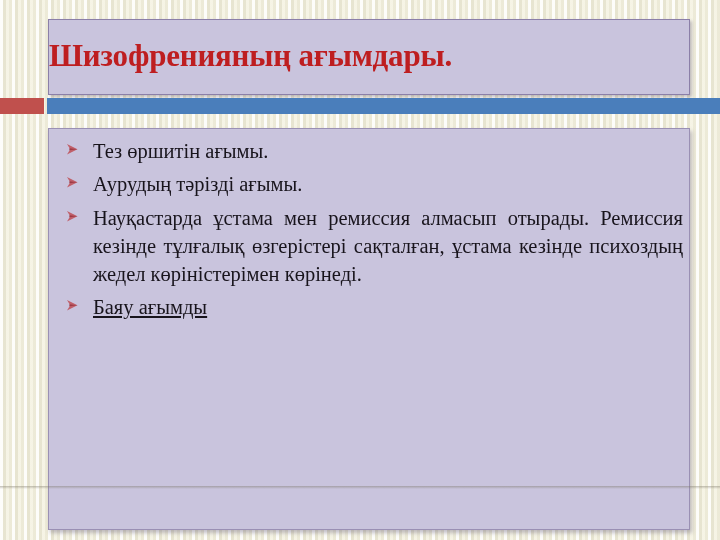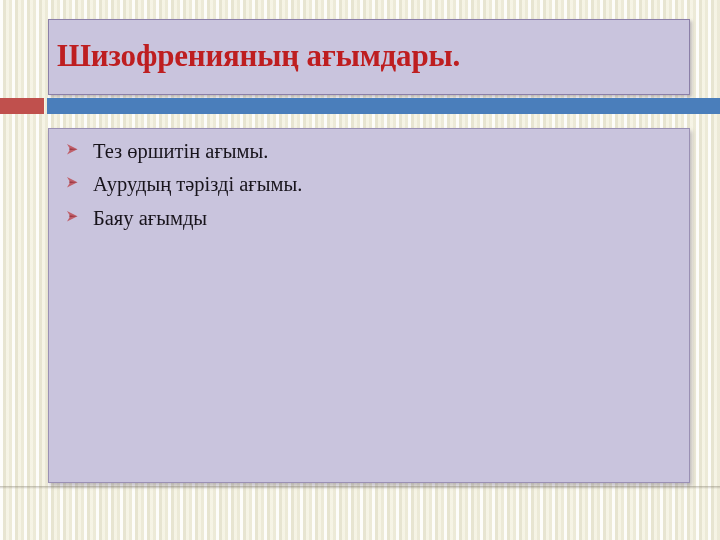--- a/index.html
+++ b/index.html
@@ -41,21 +41,21 @@
     width: 642px;
     height: 76px;
     background-color: #C9C4DD;
     border: 1px solid #8B7FA8;
     box-sizing: border-box;
     box-shadow: 2px 2px 3px rgba(90,80,110,0.35);
     display: flex;
     align-items: center;
   }
   #title-text {
-    padding-left: 8px;
+    padding-left: 0;
     padding-bottom: 2px;
     font-family: "Liberation Serif", "DejaVu Serif", serif;
     font-weight: bold;
     font-size: 31px;
     line-height: 1.05;
     color: #BE1E20;
     white-space: nowrap;
     letter-spacing: -0.2px;
   }
 
@@ -83,21 +83,21 @@
     height: 16px;
     background-color: #4A7EBB;
   }
 
   
   #content-box {
     position: absolute;
     left: 48px;
     top: 128px;
     width: 642px;
-    height: 355px;
+    height: 402px;
     background-color: #C9C4DD;
     border: 1px solid #9A90B4;
     box-sizing: border-box;
     box-shadow: 2px 3px 4px rgba(90,80,110,0.35);
     padding: 8px 4px 4px 6px;
     overflow: hidden;
   }
 
   ul.bullets {
     list-style: none;
@@ -111,20 +111,21 @@
     font-family: "Liberation Serif", "DejaVu Serif", serif;
     font-size: 20.5px;
     line-height: 1.38;
     color: #18141C;
     text-align: justify;
     text-justify: inter-word;
     padding-right: 2px;
   }
   ul.bullets > li:last-child {
     margin-bottom: 4px;
+    text-decoration: underline;
   }
   .bullet-icon {
     position: absolute;
     left: 11px;
     top: 2px;
     width: 16px;
     height: 20px;
     line-height: 20px;
     font-size: 15px;
     color: #C05A60;
@@ -179,20 +180,29 @@
       <li>
         <span class="bullet-icon">
           <svg width="13" height="11" viewBox="0 0 13 11" aria-hidden="true">
             <path d="M1 0 L11.5 5.2 L1 10.4 L4.2 5.2 Z" fill="#C0606A"></path>
             <path d="M3.4 4.2 L11.5 5.2 L3.4 6.2 Z" fill="#9E3B46"></path>
           </svg>
         </span>
         <span class="li-text">Аурудың тәрізді ағымы.</span>
       </li>
 
+      <li>
+        <span class="bullet-icon">
+          <svg width="13" height="11" viewBox="0 0 13 11" aria-hidden="true">
+            <path d="M1 0 L11.5 5.2 L1 10.4 L4.2 5.2 Z" fill="#C0606A"></path>
+            <path d="M3.4 4.2 L11.5 5.2 L3.4 6.2 Z" fill="#9E3B46"></path>
+          </svg>
+        </span>
+        <span class="li-text">Науқастарда ұстама мен ремиссия алмасып отырады. Ремиссия кезінде тұлғалық өзгерістері сақталған, ұстама кезінде психоздың жедел көріністерімен көрінеді.</span>
+      </li>
 
       <li>
         <span class="bullet-icon">
           <svg width="13" height="11" viewBox="0 0 13 11" aria-hidden="true">
             <path d="M1 0 L11.5 5.2 L1 10.4 L4.2 5.2 Z" fill="#C0606A"></path>
             <path d="M3.4 4.2 L11.5 5.2 L3.4 6.2 Z" fill="#9E3B46"></path>
           </svg>
         </span>
         <span class="li-text"> Баяу ағымды</span>
       </li>

